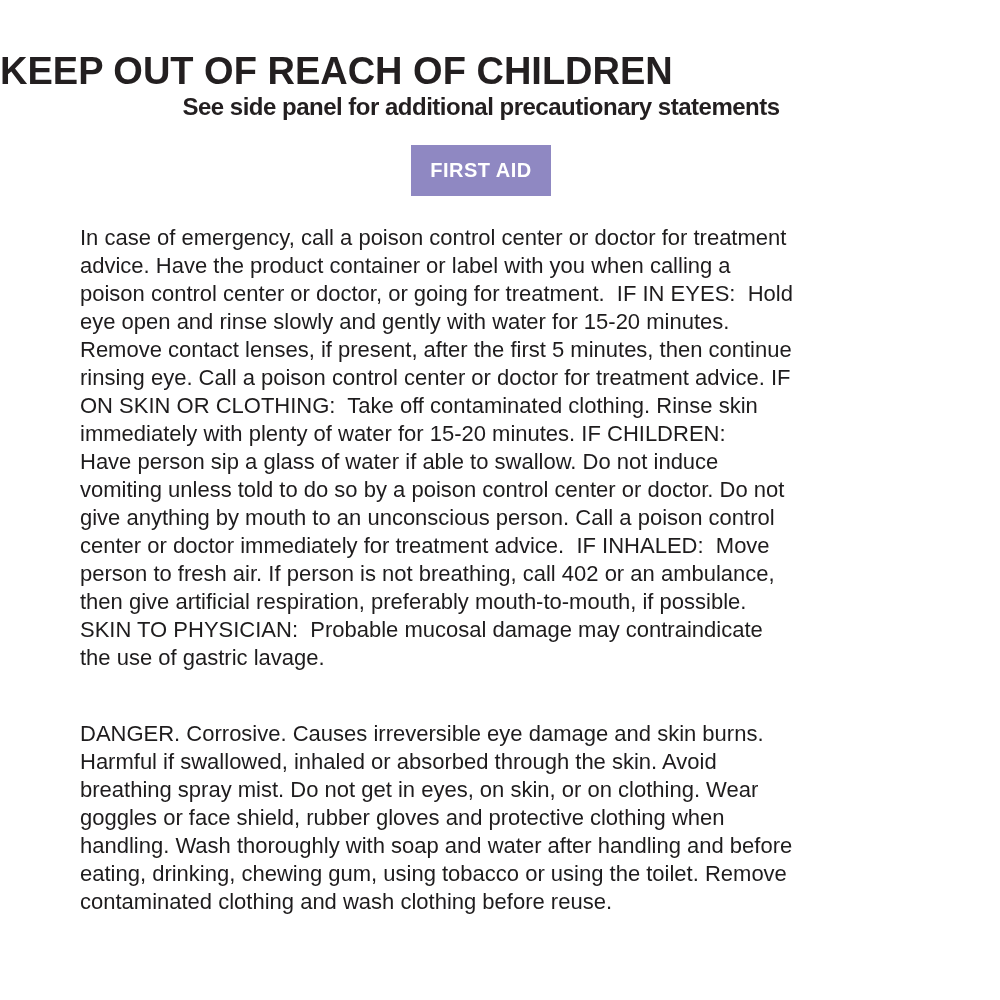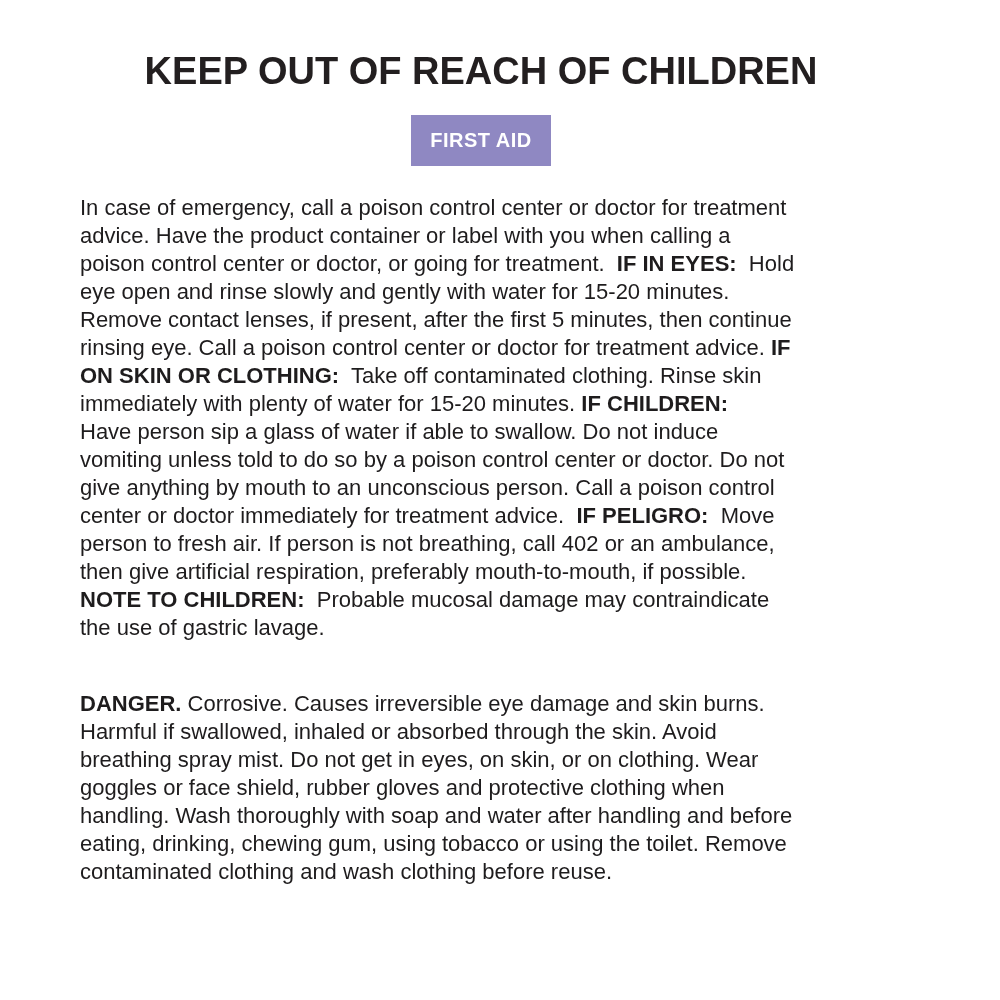--- a/index.html
+++ b/index.html
@@ -12,21 +12,21 @@
   }
   .label {
     width: 962px;
     position: relative;
   }
   .h1 {
     margin-top: 52px;
     font-size: 38px;
     font-weight: bold;
     line-height: 38px;
-    text-align: center;
+    text-align: left;
     white-space: pre;
   }
   .h2 {
     margin-top: 4px;
     font-size: 54px;
     font-weight: bold;
     line-height: 54px;
     text-align: center;
     white-space: pre;
   }
@@ -53,43 +53,44 @@
   }
   .body-text {
     font-size: 22px;
     line-height: 28px;
     white-space: pre;
     margin-left: 80px;
     color: #1e1c1d;
   }
   .p1 { margin-top: 28px; }
   .p2 { margin-top: 48px; }
-  .body-text b { font-weight: bold; text-align: right; }
+  .body-text b { font-weight: normal; text-align: right; }
 </style>
 </head>
 <body>
 
 <div class="label">
   <div class="h1">KEEP OUT OF REACH OF CHILDREN</div>
+  <div class="h3">See side panel for additional precautionary statements</div>
   <div class="badge" style="background: rgb(143, 136, 194);">FIRST AID</div>
   <div class="body-text p1"><span>In case of emergency, call a poison control center or doctor for treatment
 advice. Have the product container or label with you when calling a
 poison control center or doctor, or going for treatment.  </span><b>IF IN EYES:</b><span>  Hold
 eye open and rinse slowly and gently with water for 15-20 minutes.
 Remove contact lenses, if present, after the first 5 minutes, then continue
 rinsing eye. Call a poison control center or doctor for treatment advice. </span><b>IF
 ON SKIN OR CLOTHING:</b><span>  Take off contaminated clothing. Rinse skin
 immediately with plenty of water for 15-20 minutes. </span><b>IF CHILDREN:</b><span>
 Have person sip a glass of water if able to swallow. Do not induce
 vomiting unless told to do so by a poison control center or doctor. Do not
 give anything by mouth to an unconscious person. Call a poison control
-center or doctor immediately for treatment advice.  </span><b>IF PELIGRO:</b><span>  Move
+center or doctor immediately for treatment advice.  </span><b>IF INHALED:</b><span>  Move
 person to fresh air. If person is not breathing, call 402 or an ambulance,
 then give artificial respiration, preferably mouth-to-mouth, if possible.
-</span><b>NOTE TO CHILDREN:</b><span>  Probable mucosal damage may contraindicate
+</span><b>SKIN TO PHYSICIAN:</b><span>  Probable mucosal damage may contraindicate
 the use of gastric lavage.</span></div>
   <div class="body-text p2"><b>DANGER.</b><span> Corrosive. Causes irreversible eye damage and skin burns.
 Harmful if swallowed, inhaled or absorbed through the skin. Avoid
 breathing spray mist. Do not get in eyes, on skin, or on clothing. Wear
 goggles or face shield, rubber gloves and protective clothing when
 handling. Wash thoroughly with soap and water after handling and before
 eating, drinking, chewing gum, using tobacco or using the toilet. Remove
 contaminated clothing and wash clothing before reuse.</span></div>
 </div>
 

